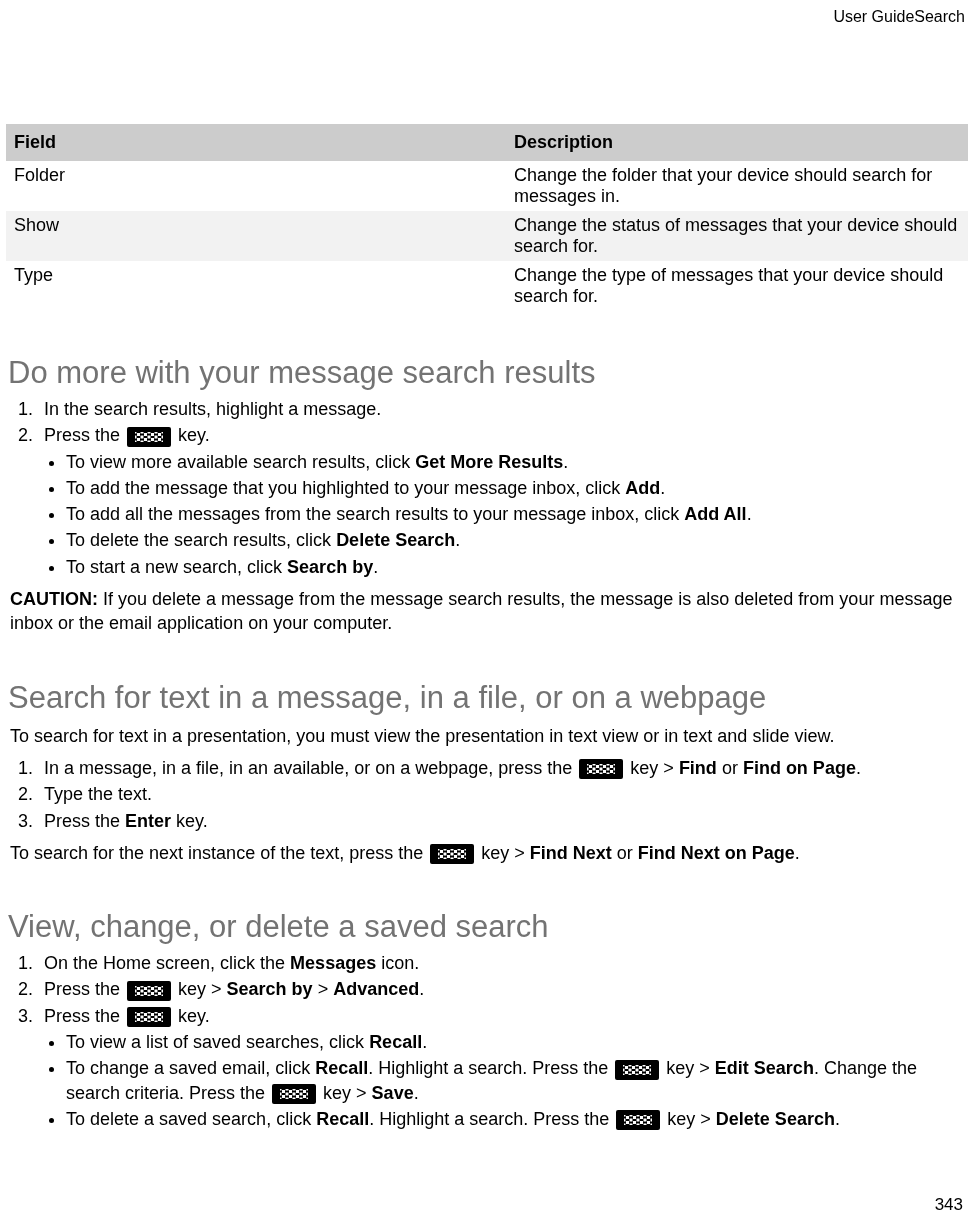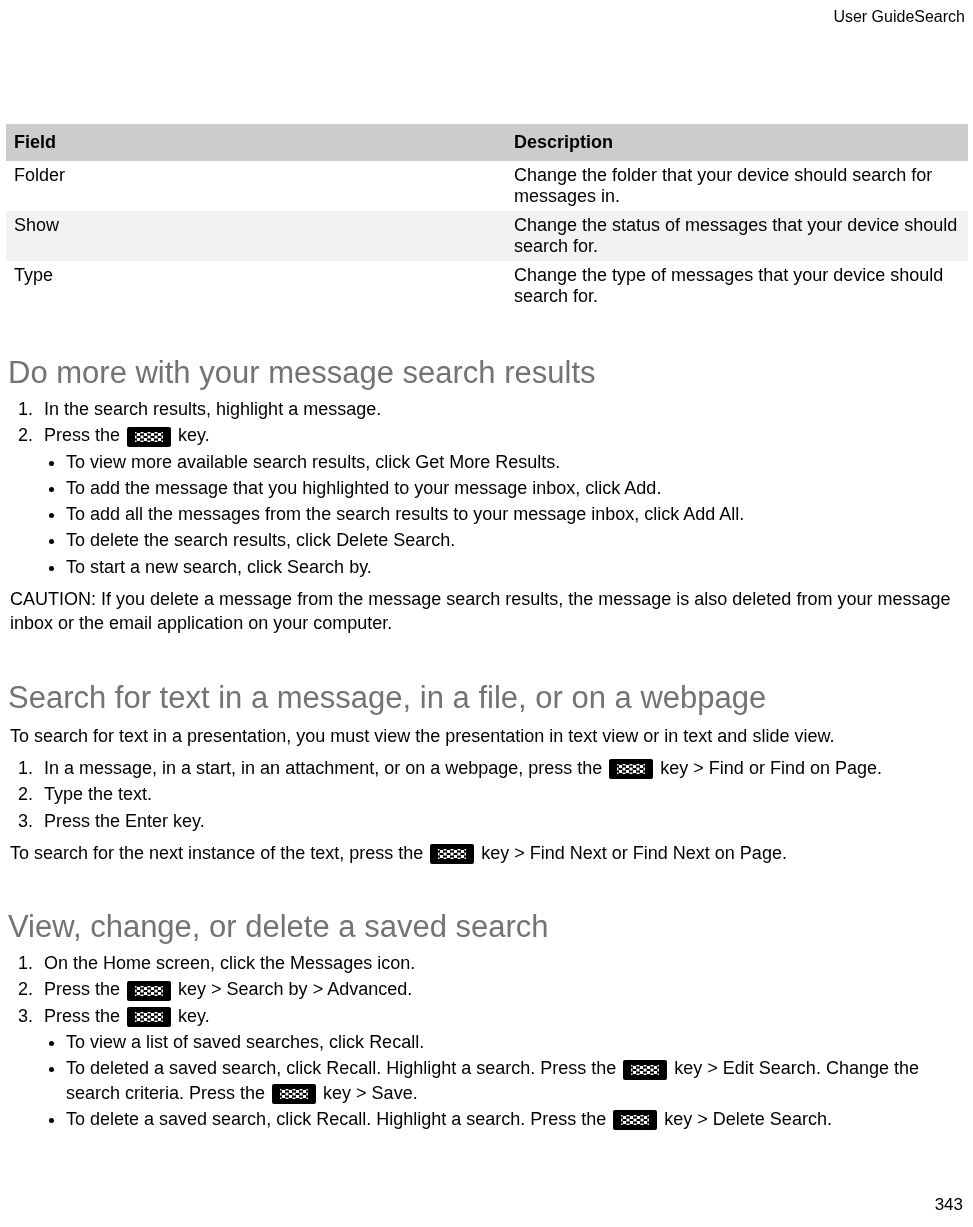--- a/index.html
+++ b/index.html
@@ -85,21 +85,21 @@
     }
     .bb-icon::before {
       content: "";
       position: absolute;
       left: 8px; top: 5px;
       width: 28px; height: 10px;
       background:
         radial-gradient(circle, #fff 1.6px, transparent 1.7px) 0 0 / 7px 5px,
         radial-gradient(circle, #fff 1.6px, transparent 1.7px) 3.5px 2.5px / 7px 5px;
     }
-    .bold { font-weight: normal; margin-top: 12px; }
+    .bold { font-weight: bold; margin-top: 12px; }
     .page-num {
       position: absolute;
       bottom: 12px;
       right: 10px;
       font-size: 17px;
     }
   </style>
 </head>
 <body>
 
@@ -144,36 +144,36 @@
   <li><span>To add all the messages from the search results to your message inbox, click </span><span class="bold">Add All</span><span>.</span></li>
   <li><span>To delete the search results, click </span><span class="bold">Delete Search</span><span>.</span></li>
   <li><span>To start a new search, click </span><span class="bold">Search by</span><span>.</span></li>
 </ul>
 <p class="body"><span class="bold">CAUTION:</span><span> If you delete a message from the message search results, the message is also deleted from your message inbox or the email application on your computer.</span></p>
 
 <h2>Search for text in a message, in a file, or on a webpage</h2>
 <p class="body">To search for text in a presentation, you must view the presentation in text view or in text and slide view.</p>
 <ol>
   <li>
-    <span>In a message, in a start, in an attachment, or on a webpage, press the </span><span class="bb-icon"></span><span> key &gt; </span><span class="bold">Find</span><span> or </span><span class="bold">Find on Page</span><span>.</span>
+    <span>In a message, in a file, in an available, or on a webpage, press the </span><span class="bb-icon"></span><span> key &gt; </span><span class="bold">Find</span><span> or </span><span class="bold">Find on Page</span><span>.</span>
   </li>
   <li>Type the text.</li>
   <li><span>Press the </span><span class="bold">Enter</span><span> key.</span></li>
 </ol>
 <p class="body">
   <span>To search for the next instance of the text, press the </span><span class="bb-icon"></span><span> key &gt; </span><span class="bold">Find Next</span><span> or </span><span class="bold">Find Next on Page</span><span>.</span>
 </p>
 
 <h2>View, change, or delete a saved search</h2>
 <ol>
   <li><span>On the Home screen, click the </span><span class="bold">Messages</span><span> icon.</span></li>
   <li><span>Press the </span><span class="bb-icon"></span><span> key &gt; </span><span class="bold">Search by</span><span> &gt; </span><span class="bold">Advanced</span><span>.</span></li>
   <li><span>Press the </span><span class="bb-icon"></span><span> key.</span></li>
 </ol>
 <ul>
   <li><span>To view a list of saved searches, click </span><span class="bold">Recall</span><span>.</span></li>
-  <li><span>To deleted a saved search, click </span><span class="bold">Recall</span><span>. Highlight a search. Press the </span><span class="bb-icon"></span><span> key &gt; </span><span class="bold">Edit Search</span><span>. Change the search criteria. Press the </span><span class="bb-icon"></span><span> key &gt; </span><span class="bold">Save</span><span>.</span></li>
+  <li><span>To change a saved email, click </span><span class="bold">Recall</span><span>. Highlight a search. Press the </span><span class="bb-icon"></span><span> key &gt; </span><span class="bold">Edit Search</span><span>. Change the search criteria. Press the </span><span class="bb-icon"></span><span> key &gt; </span><span class="bold">Save</span><span>.</span></li>
   <li><span>To delete a saved search, click </span><span class="bold">Recall</span><span>. Highlight a search. Press the </span><span class="bb-icon"></span><span> key &gt; </span><span class="bold">Delete Search</span><span>.</span></li>
 </ul>
 
 </div>
 
 <div class="page-num">343</div>
 
 </body></html>

